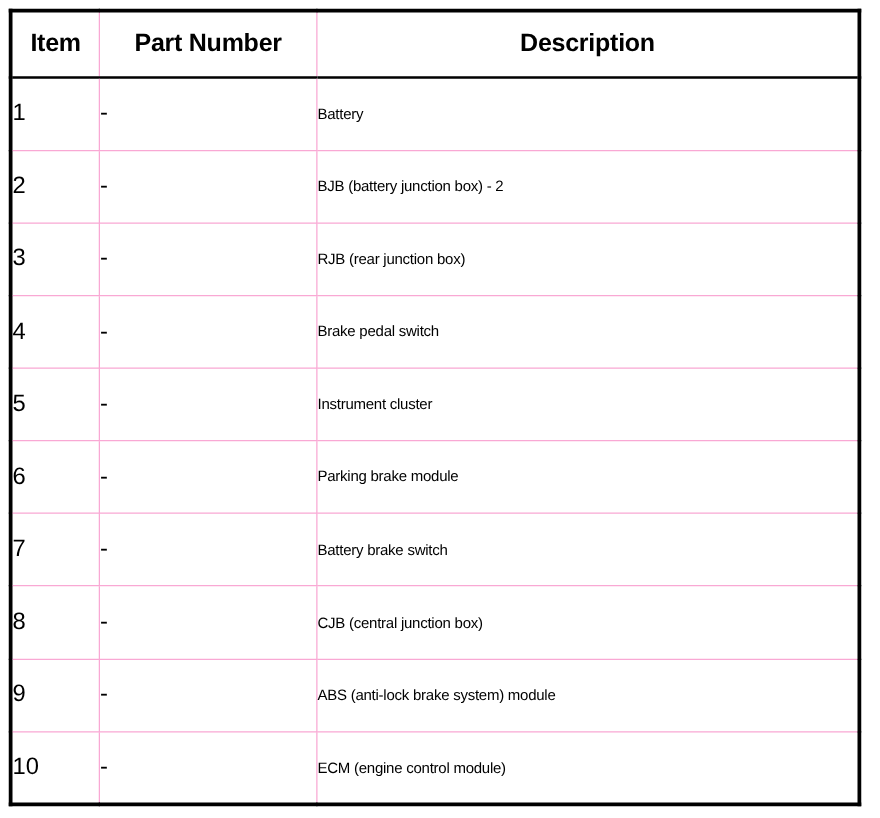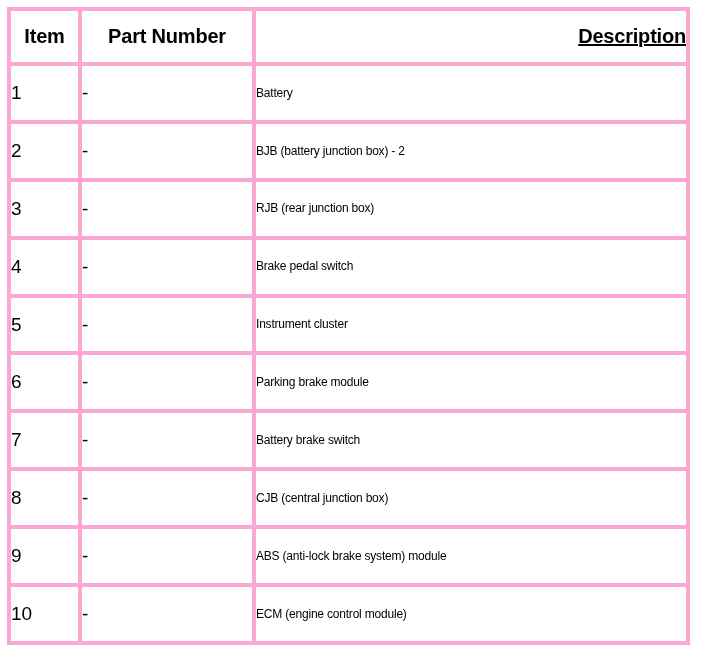--- a/index.html
+++ b/index.html
@@ -34,37 +34,37 @@
     border: 3px solid #000000;
     background: #ffffff;
   }
 
   #parts-table col.col-item { width: 71px; }   
   #parts-table col.col-part { width: 174px; }  
   #parts-table col.col-desc { width: 434px; }  
 
   #parts-table th,
   #parts-table td {
-    border: 4px solid #f9a8d4;
+    border: 1px solid #f9a8d4;
     padding: 0;
     vertical-align: middle;
     line-height: 1.05;
   }
 
   
   #parts-table thead th {
     height: 51px;
     font-size: 20px;
     font-weight: bold;
     letter-spacing: -0.2px;
     border-bottom: 2px solid #000000;
   }
   th.th-item   { text-align: center; }
   th.th-part   { text-align: center; }
-  th.th-desc   { text-align: right; text-decoration: underline; }
+  th.th-desc   { text-align: center; }
 
   
   #parts-table tbody tr { height: 53.5px; }
 
   td.cell-item {
     font-size: 19px;
     text-align: left;
     padding-left: 10px;
   }
   td.cell-part {

